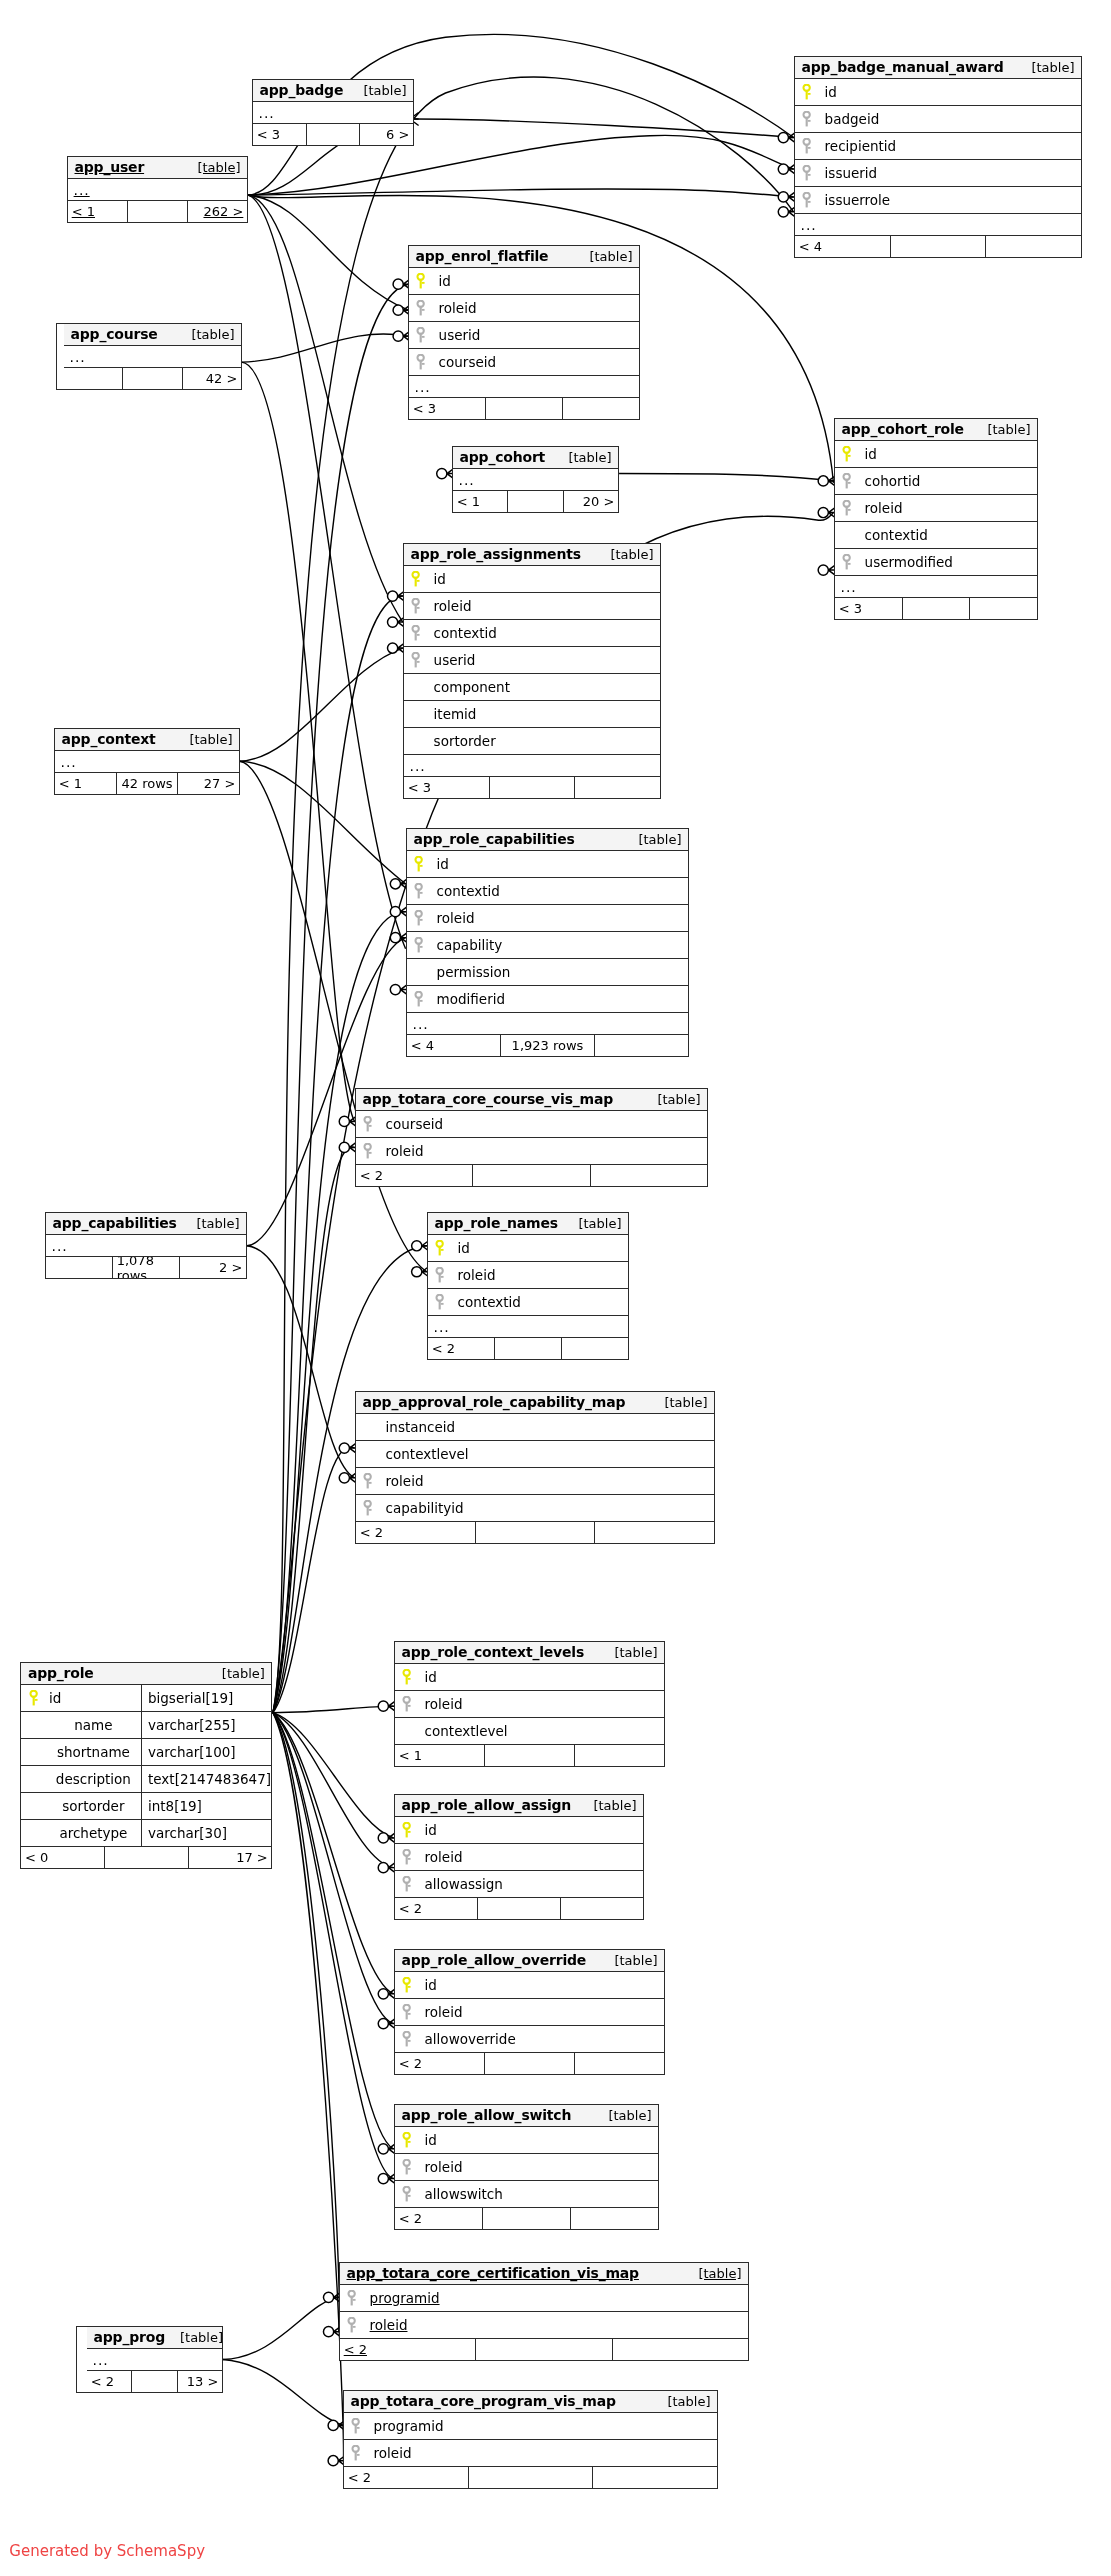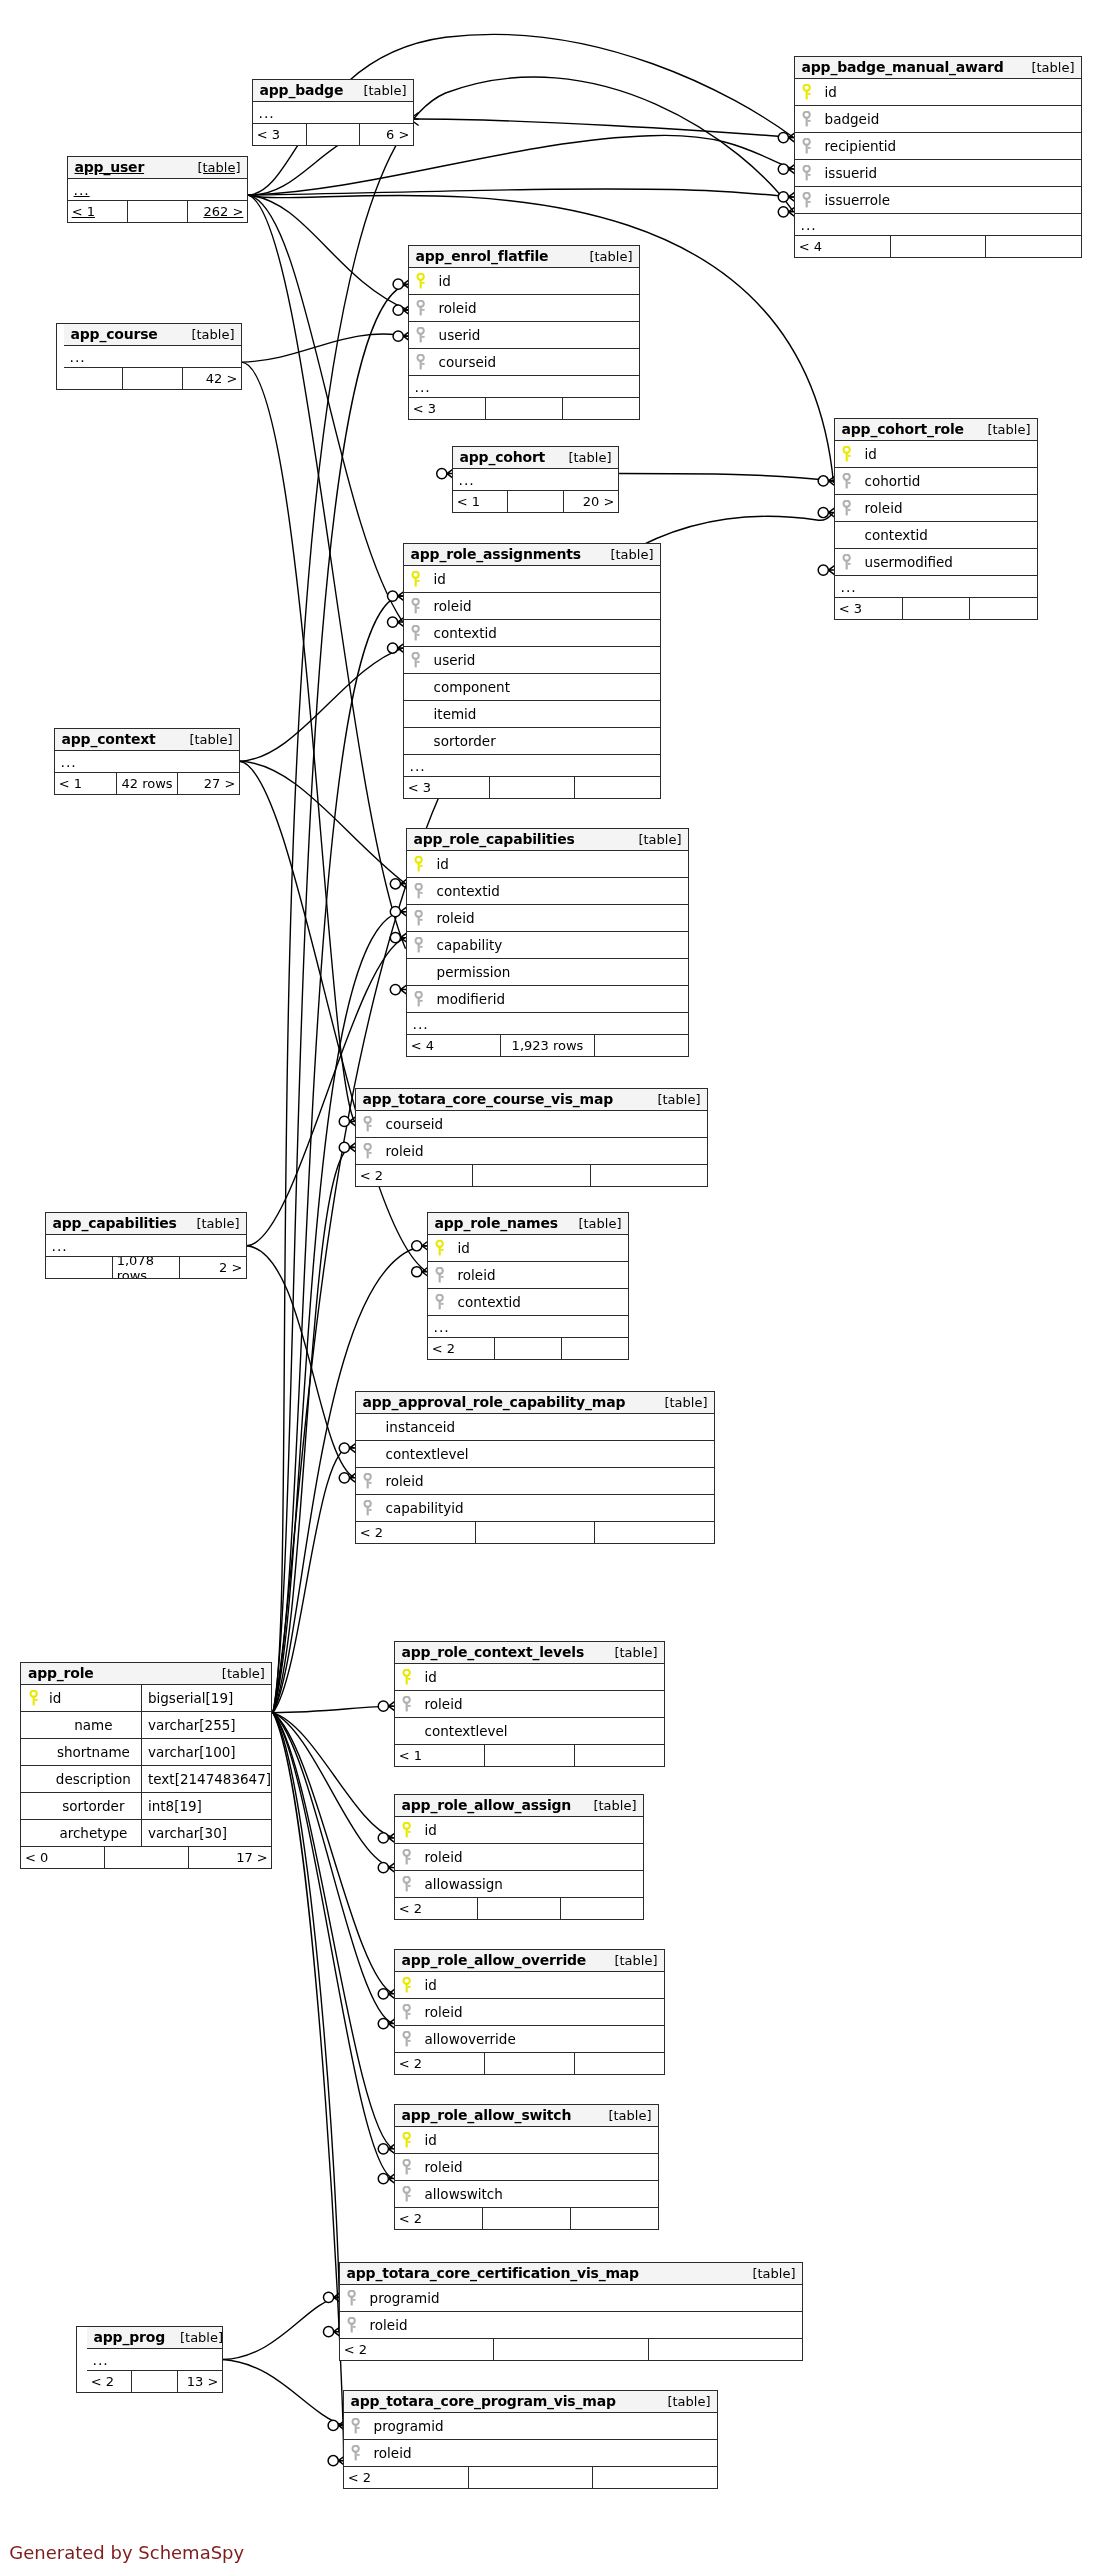--- a/index.html
+++ b/index.html
@@ -119,22 +119,22 @@
     padding: 0 3.7px;
     overflow: hidden;
   }
   .foot > div:last-child { border-right: none; }
   .foot .fl { justify-content: flex-start; }
   .foot .fc { justify-content: center; }
   .foot .fr { justify-content: flex-end; }
   .keyicon { display: block; }
   .credit {
     position: absolute;
-    font-size: 18px;
-    color: #7f1d1d;
+    font-size: 15px;
+    color: #ef4444;
     white-space: nowrap;
   }
 </style>
 </head>
 <body>
 
 <div id="canvas">
 
   <svg id="edges" viewBox="0 0 1197 2775" xmlns="http://www.w3.org/2000/svg">
     <defs>
@@ -913,21 +913,21 @@
             </svg>
           </span>
           <span class="colname">allowswitch</span>
         </div>
         <div class="foot">
           <div class="fl">&lt; 2</div>
           <div class="fc"></div>
           <div class="fr"></div>
         </div>
       </div>
-      <div class="tbl" style="left: 339px; top: 2262px; width: 464px;">
+      <div class="tbl" style="left: 339px; top: 2262px; width: 410px; text-decoration: underline;">
         <div class="hdr">
           <span class="tname">app_totara_core_certification_vis_map</span>
           <span class="ttype">[table]</span>
         </div>
         <div class="row">
           <span class="keycell">
             <svg class="keyicon" width="9.3" height="16" viewBox="0 0 10 17">
               <circle cx="5" cy="4" r="3.4" fill="none" stroke="#b0b0b0" stroke-width="2.2"></circle>
               <rect x="3.9" y="6" width="2.3" height="10.5" fill="#b0b0b0"></rect>
               <rect x="6.2" y="9.5" width="3" height="2" fill="#b0b0b0"></rect>

